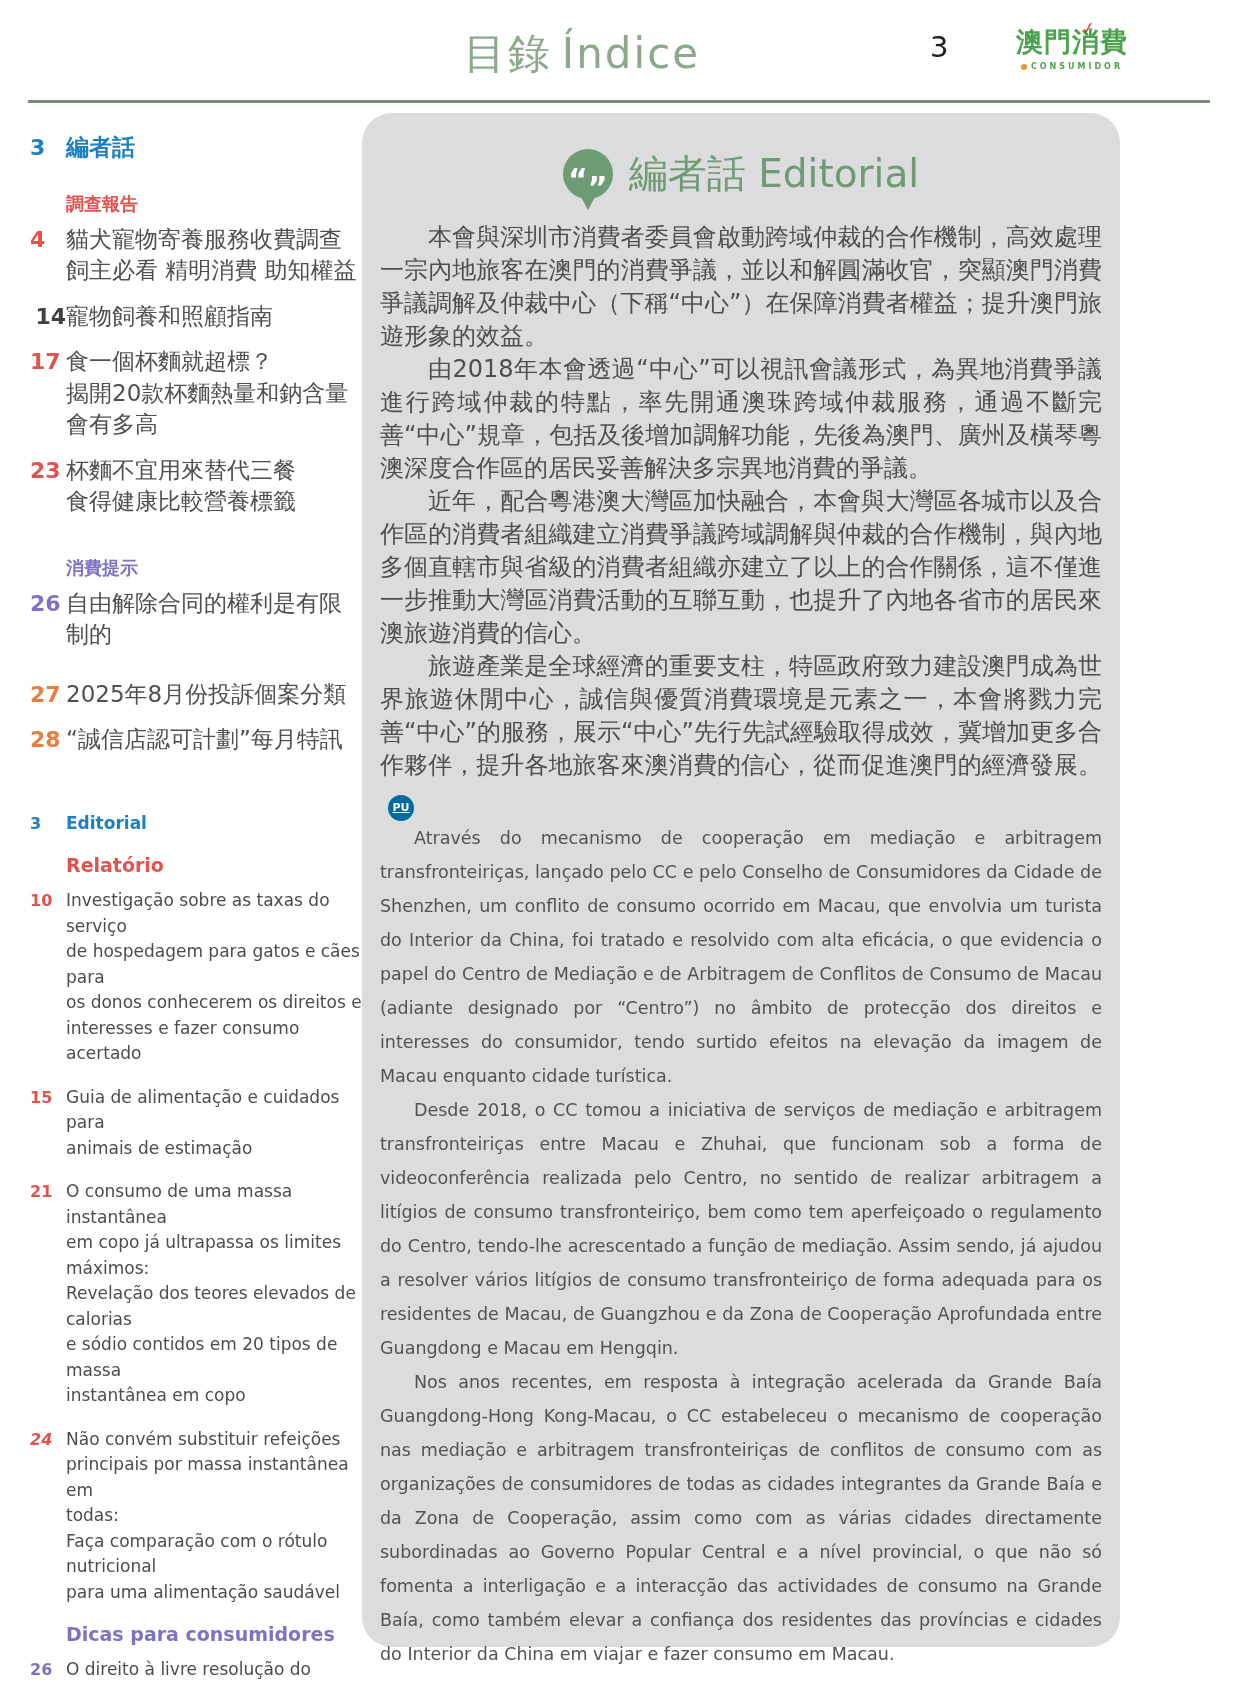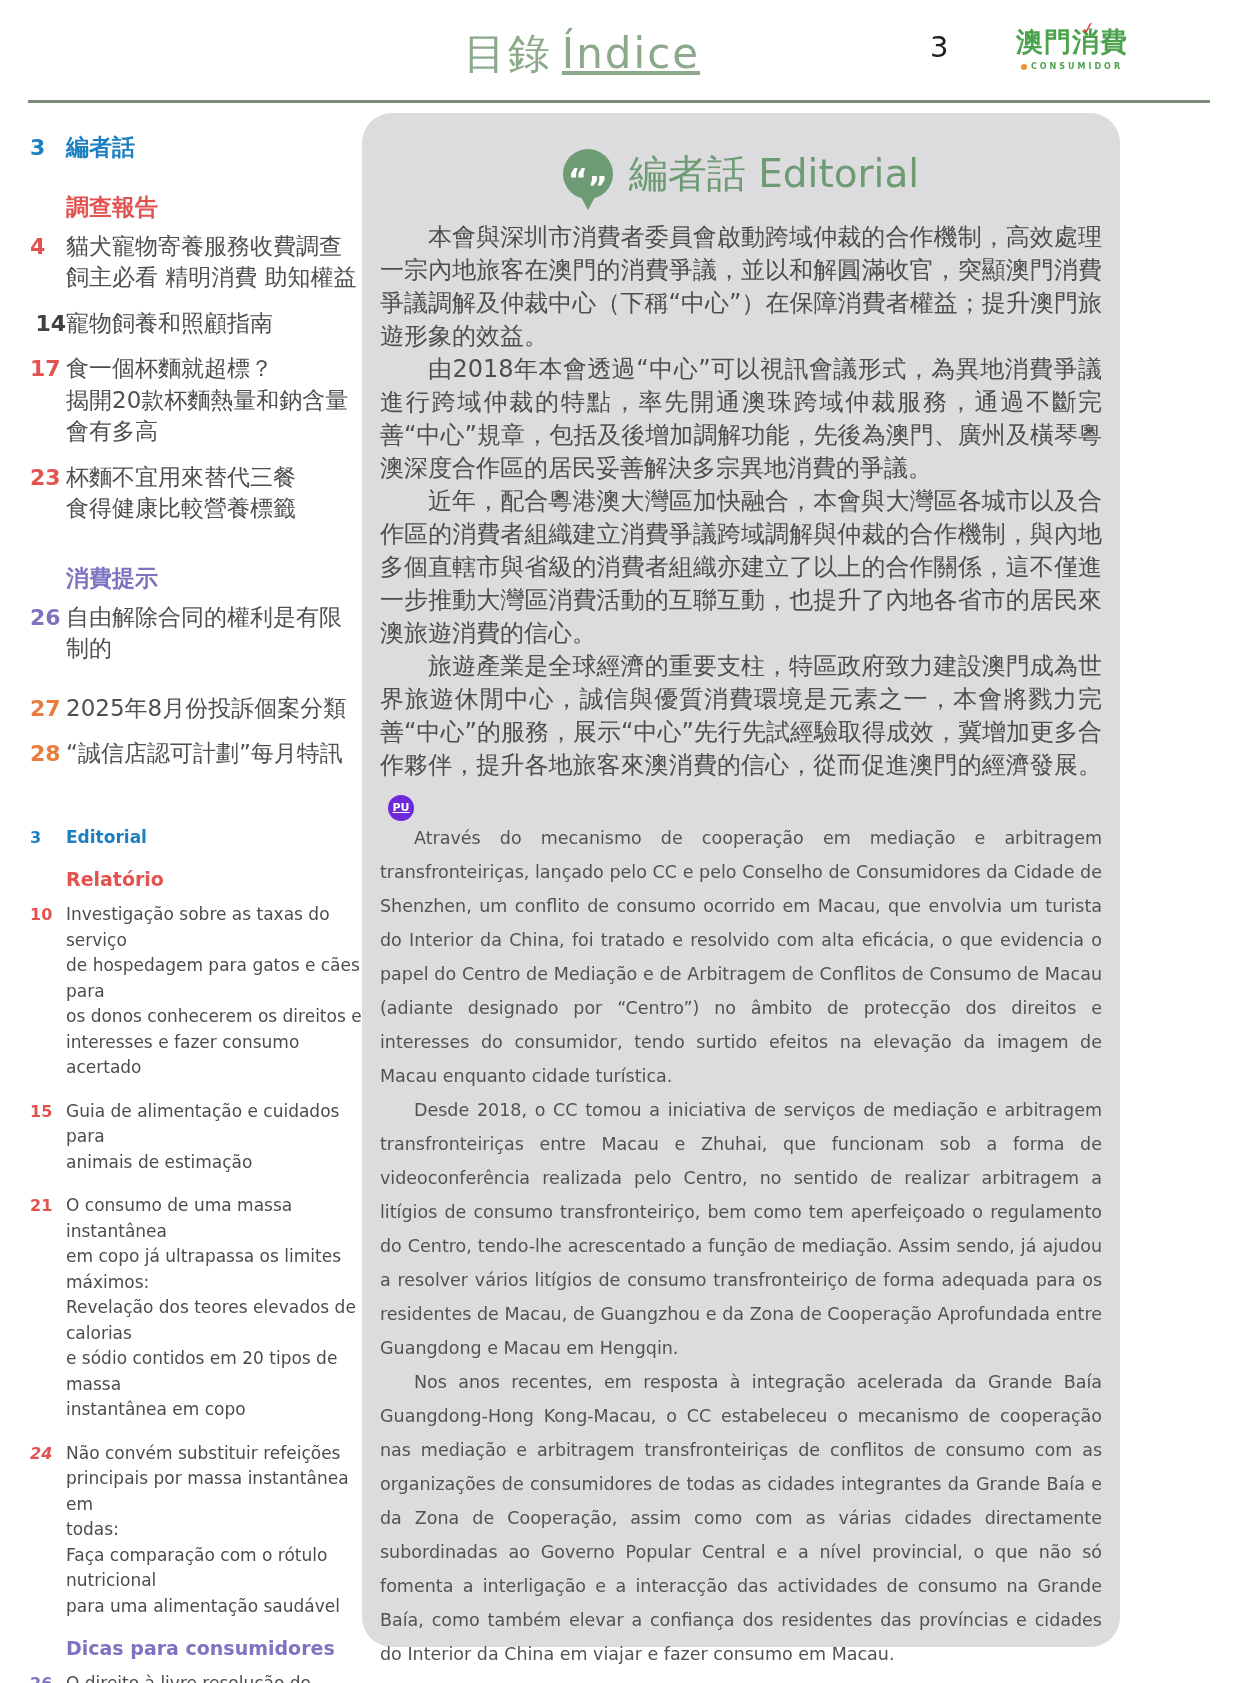--- a/index.html
+++ b/index.html
@@ -6,34 +6,34 @@
   body{
     width:1240px;height:1683px;position:relative;background:#ffffff;
     font-family:"DejaVu Sans","Liberation Sans",sans-serif;
     overflow:hidden;
   }
   
   .header-title{
     position:absolute;top:26px;left:0;width:1164px;text-align:center;
     font-size:42px;color:#8ca98c;letter-spacing:2px;font-weight:400;
   }
-  .header-title .pt{margin-left:10px;text-decoration:underline;}
+  .header-title .pt{margin-left:10px;}
   .page-num{position:absolute;top:30px;left:930px;font-size:29px;color:#1d1d1d;}
   .logo{position:absolute;top:24px;left:1002px;width:140px;text-align:center;}
   .logo-zh{font-size:27px;font-weight:bold;color:#4da24d;letter-spacing:1px;position:relative;display:inline-block;}
   .logo-check{position:absolute;left:58%;top:-6px;color:#e03c31;font-size:17px;font-weight:bold;transform:rotate(-8deg);}
   .logo-pt{display:flex;align-items:center;justify-content:center;gap:4px;margin-top:2px;}
   .logo-dot{width:6px;height:6px;border-radius:50%;background:#e8932e;}
   .logo-pt span{font-size:8px;color:#4da24d;letter-spacing:3px;font-weight:bold;}
   .rule{position:absolute;top:100px;left:28px;width:1182px;height:3px;background:#7c8e79;}
 
   
   .toc{position:absolute;left:30px;top:132px;width:332px;}
   .toc-header{font-weight:bold;margin-bottom:8px;padding-left:36px;}
-  .toc-header.zh{font-size:23px;}
+  .toc-header.zh{font-size:18px;}
   .toc-header.pt{font-size:19px;margin-bottom:12px;}
   .toc-row{display:flex;}
   .toc-num{flex:0 0 36px;width:36px;font-weight:bold;}
   .toc-lines{flex:1;}
   .toc-lines span{display:block;}
   .toc-row.zh{font-size:23px;line-height:31.5px;margin-bottom:14px;color:#4f4f4f;}
   .toc-row.zh .toc-num{font-size:22px;}
   .toc-row.pt{font-size:17px;line-height:25.5px;margin-bottom:18px;color:#4c4c4c;}
   .toc-row.pt .toc-num{font-size:16px;}
   .toc-row.highlight .toc-lines span{font-weight:bold;}
@@ -52,21 +52,21 @@
     color:#6d9b74;font-size:39px;margin:10px 0 20px 0;}
   .bubble{position:relative;width:50px;height:50px;flex:0 0 50px;}
   .bubble-circle{width:50px;height:50px;border-radius:50%;background:#6d9b74;color:#fff;
     display:flex;align-items:center;justify-content:center;}
   .bubble-circle .q1{font-size:30px;font-weight:bold;line-height:10px;position:relative;top:6px;}
   .bubble-circle .q2{font-size:30px;font-weight:bold;line-height:10px;position:relative;top:14px;}
   .bubble-tail{position:absolute;bottom:-11px;left:17px;width:0;height:0;
     border-left:8px solid transparent;border-right:8px solid transparent;border-top:15px solid #6d9b74;}
   .para-zh{font-size:24px;line-height:33px;color:#4e4e4e;text-align:justify;text-indent:48px;margin:0;}
   .para-pt{font-size:17.5px;line-height:34px;color:#525252;text-align:justify;text-indent:34px;margin:0;}
-  .pu-badge{display:inline-flex;width:26px;height:26px;border-radius:50%;background:#6d28d9;color:#fff;
+  .pu-badge{display:inline-flex;width:26px;height:26px;border-radius:50%;background:#0369a1;color:#fff;
     font-size:11px;font-weight:bold;align-items:center;justify-content:center;vertical-align:-5px;margin-left:8px;
     text-indent:0;text-decoration:underline;}
 </style>
 </head>
 <body>
 
 <div class="header-title">
   <span>目錄</span><span class="pt">Índice</span>
 </div>
 <div class="page-num">3</div>

